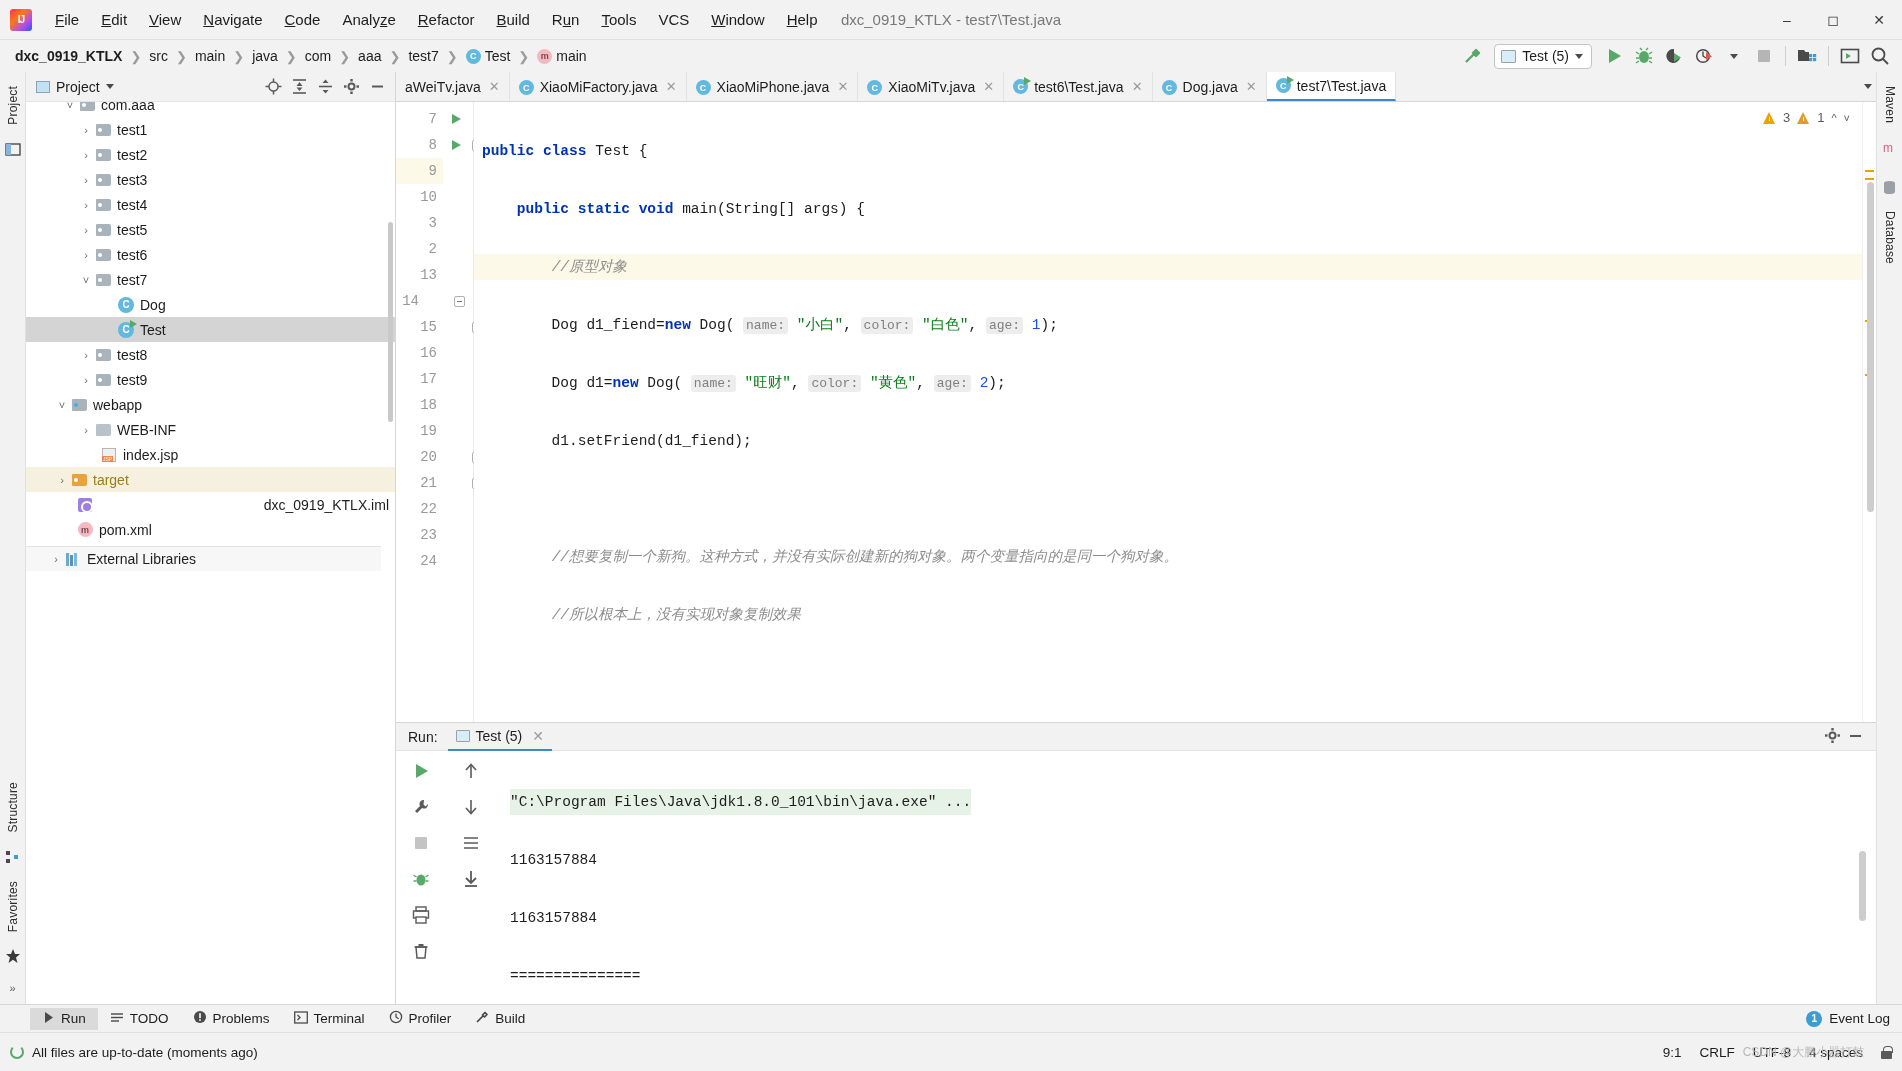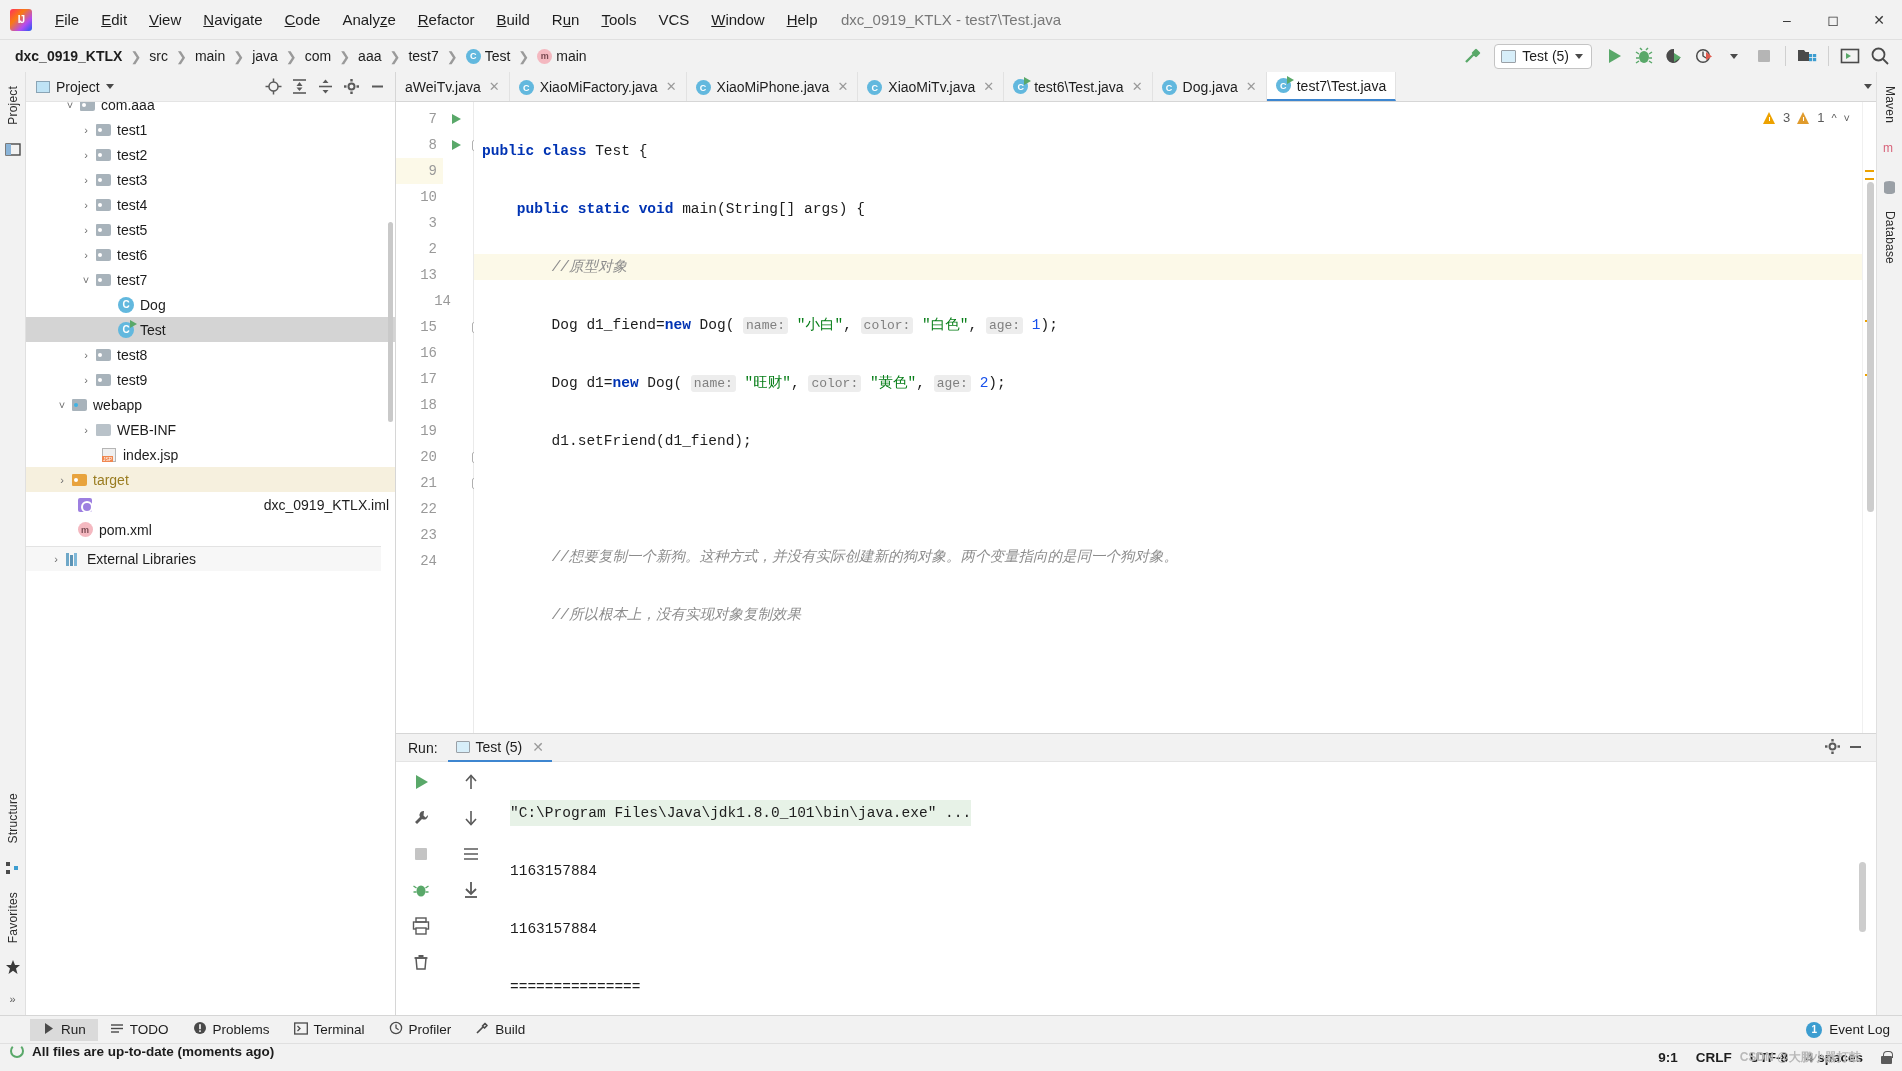--- a/index.html
+++ b/index.html
@@ -225,22 +225,22 @@
     height: 28px; display:flex; align-items:center; background:#f2f2f2;
     border-top:1px solid #d6d6d6; padding-left: 30px; gap: 0px; font-size:13.5px;
   }
   .bs-item { display:flex; align-items:center; gap:6px; padding: 3px 12px; color:#1d1d1d; }
   .bs-item.active { background:#dadada; }
   .bs-right { margin-left:auto; display:flex; align-items:center; padding-right: 12px; gap:7px; }
   .evt-dot { width:16px;height:16px;border-radius:50%;background:#3c9dd0;color:#fff;font-size:10px;display:flex;align-items:center;justify-content:center;font-weight:bold; }
 
   
   .statusbar {
-    height: 28px; display:flex; background:#f2f2f2;
-    border-top:1px solid #e0e0e0; padding: 0 10px; font-size:13.5px; color:#1d1d1d; gap: 8px; font-weight: bold;
+    height: 39px; display:flex; align-items:center; background:#f2f2f2;
+    border-top:1px solid #e0e0e0; padding: 0 10px; font-size:13.5px; color:#1d1d1d; gap: 8px;
   }
   .sb-right { margin-left:auto; display:flex; align-items:center; gap: 18px; color:#1d1d1d; }
   .wm { color:#b9b9b9; font-size:12px; }
   .lock { width:11px;height:13px;position:relative; }
   .lock::before{content:"";position:absolute;left:1.5px;top:0;width:8px;height:6px;border:1.6px solid #5a5a5a;border-bottom:none;border-radius:4px 4px 0 0;}
   .lock::after{content:"";position:absolute;left:0;top:5px;width:11px;height:8px;background:#5a5a5a;border-radius:1px;}
   .sync-ico { width:14px;height:14px;border:2px solid #59a869;border-radius:50%;border-top-color:transparent; }
 </style>
 </head>
 <body>
@@ -664,21 +664,21 @@
             </div>
           <div class="gline" style="margin-right:30px;">
               <span>3</span>
             </div>
           <div class="gline" style="margin-right:30px;">
               <span>2</span>
             </div>
           <div class="gline" style="margin-right:30px;">
               <span>13</span>
             </div>
-          <div class="gline" style="margin-right:16px;">
+          <div class="gline" style="margin-right:48px;">
               <span>14</span>
               <span class="foldmark"></span>
             </div>
           <div class="gline" style="margin-right:30px;">
               <span>15</span>
               <span class="foldmark"></span>
             </div>
           <div class="gline" style="margin-right:30px;">
               <span>16</span>
             </div>

